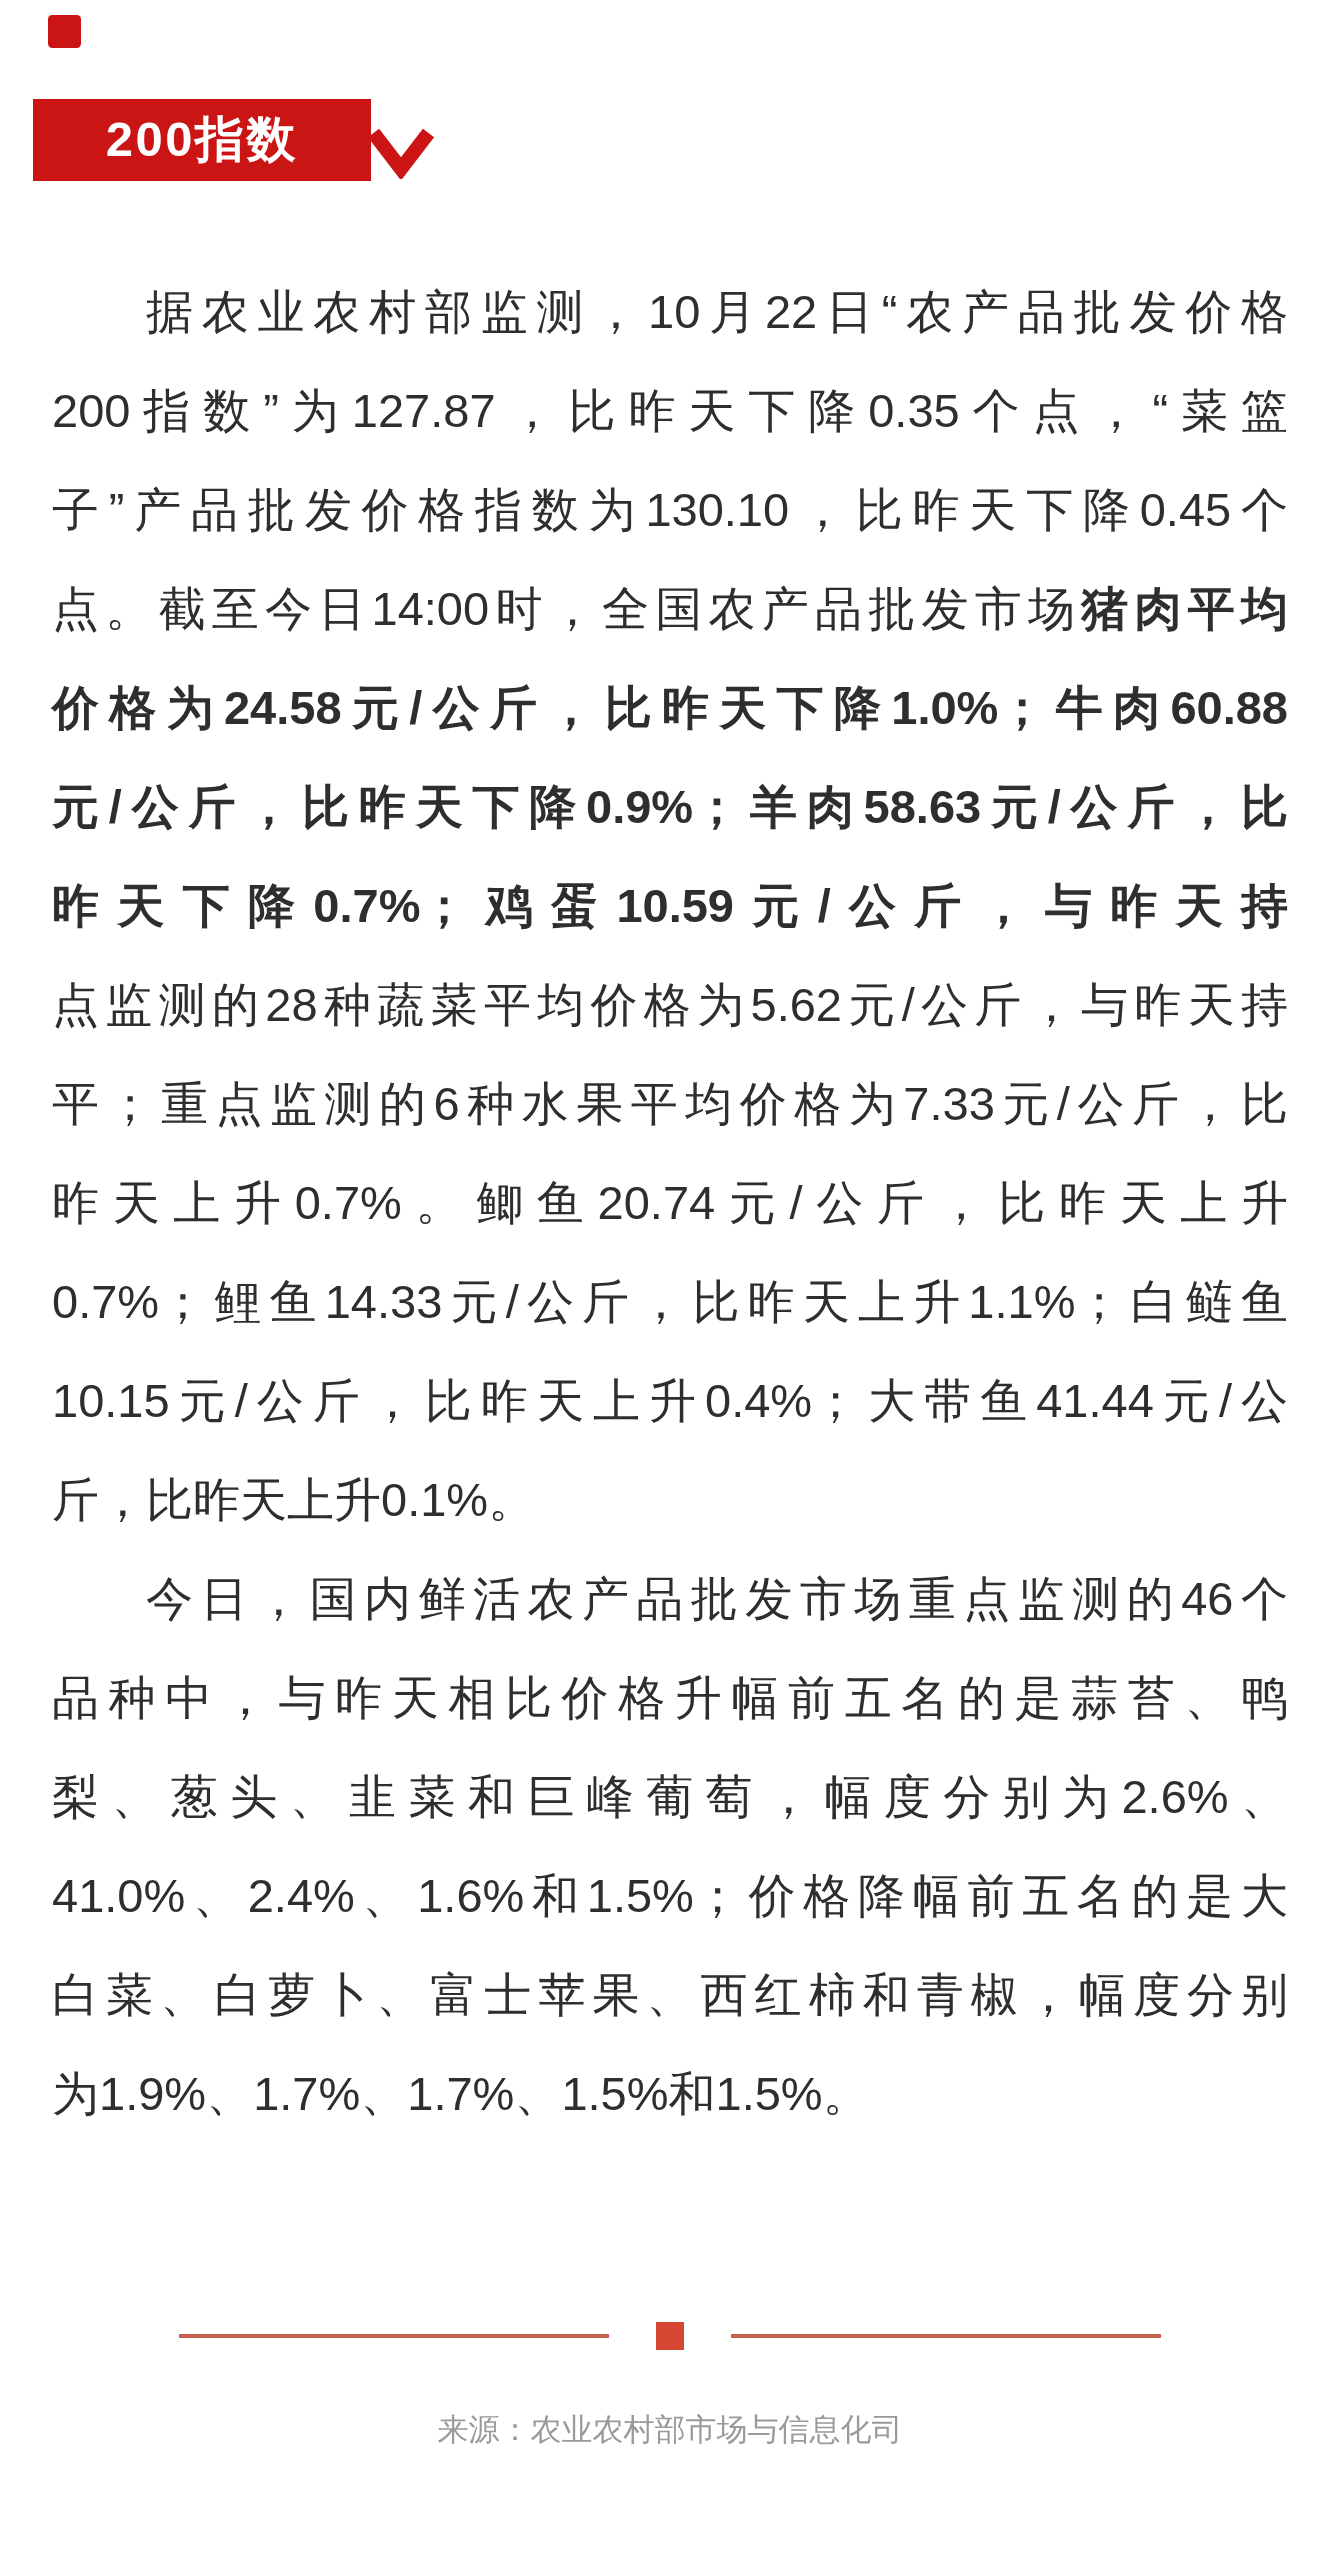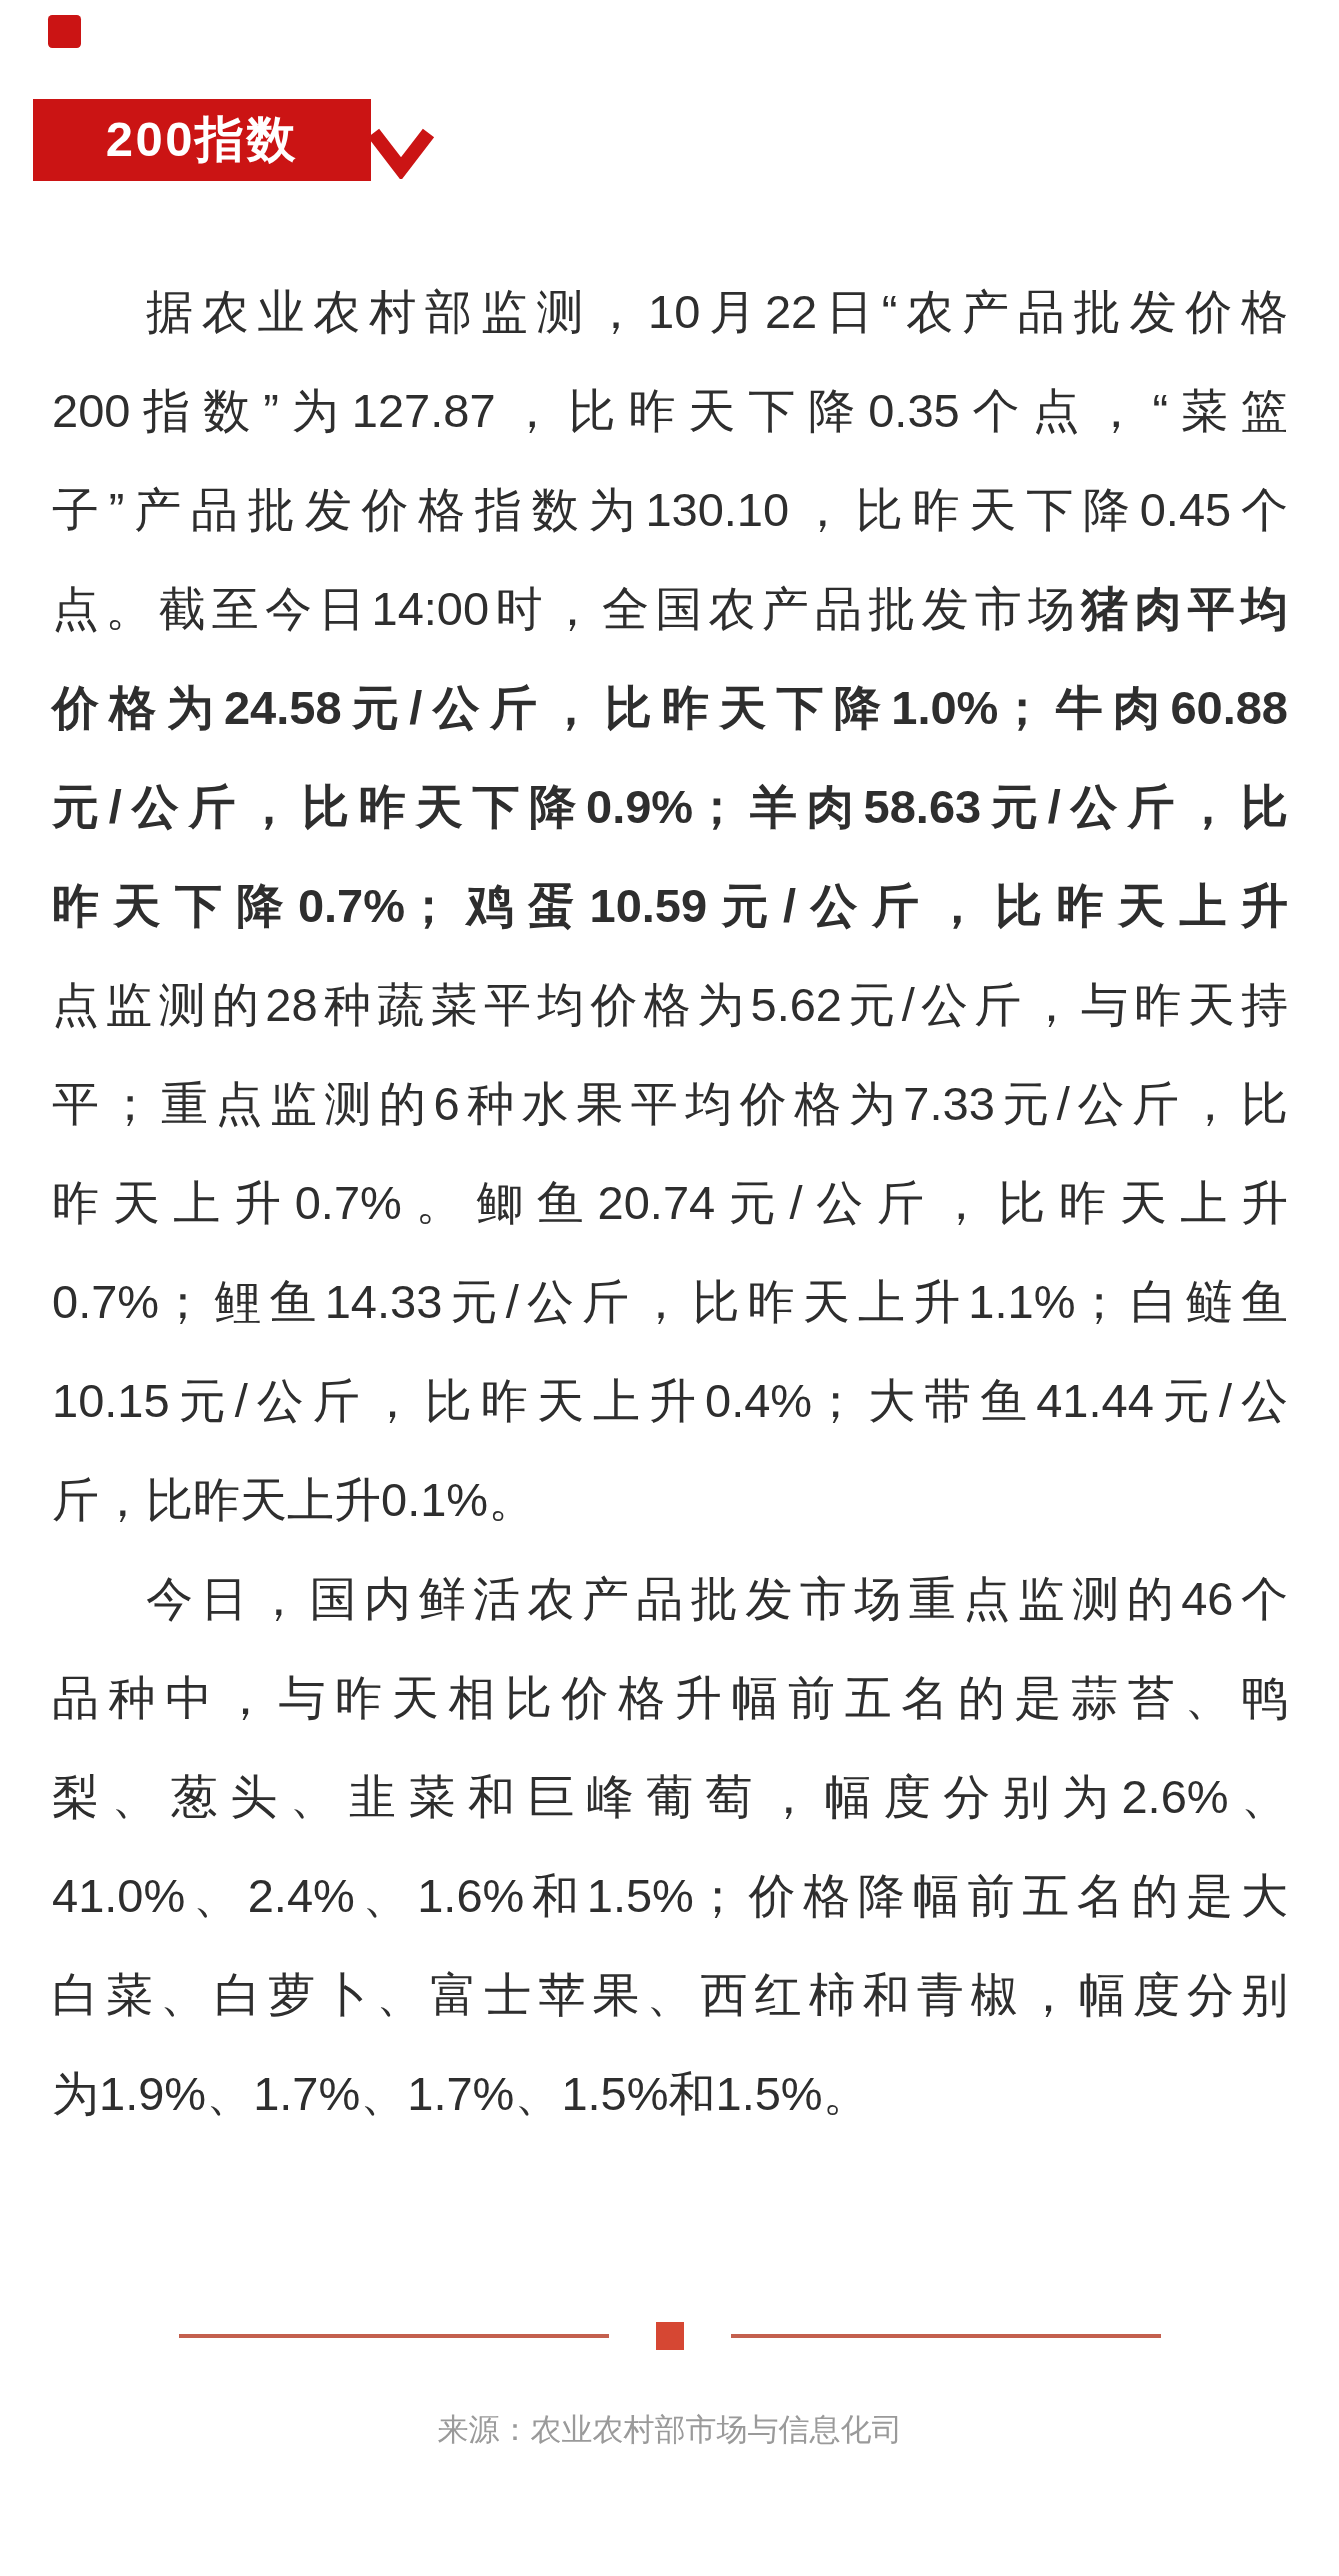--- a/index.html
+++ b/index.html
@@ -104,21 +104,21 @@
     <polyline points="9,7 42,50 75,7" fill="none" stroke-width="17" stroke-linecap="butt" stroke-linejoin="miter"></polyline>
   </svg>
 
   <div class="article">
       <div class="line indent"><span class="seg">据农业农村部监测，10月22日“农产品批发价格</span></div>
       <div class="line"><span class="seg">200指数”为127.87，比昨天下降0.35个点，“菜篮</span></div>
       <div class="line"><span class="seg">子”产品批发价格指数为130.10，比昨天下降0.45个</span></div>
       <div class="line"><span class="seg">点。截至今日14:00时，全国农产品批发市场</span><span class="seg bold">猪肉平均</span></div>
       <div class="line"><span class="seg bold">价格为24.58元/公斤，比昨天下降1.0%；牛肉60.88</span></div>
       <div class="line"><span class="seg bold">元/公斤，比昨天下降0.9%；羊肉58.63元/公斤，比</span></div>
-      <div class="line"><span class="seg bold">昨天下降0.7%；鸡蛋10.59元/公斤，比昨天上升</span></div>
+      <div class="line"><span class="seg bold">昨天下降0.7%；鸡蛋10.59元/公斤，与昨天持</span></div>
       <div class="line"><span class="seg">点监测的28种蔬菜平均价格为5.62元/公斤，与昨天持</span></div>
       <div class="line"><span class="seg">平；重点监测的6种水果平均价格为7.33元/公斤，比</span></div>
       <div class="line"><span class="seg">昨天上升0.7%。鲫鱼20.74元/公斤，比昨天上升</span></div>
       <div class="line"><span class="seg">0.7%；鲤鱼14.33元/公斤，比昨天上升1.1%；白鲢鱼</span></div>
       <div class="line"><span class="seg">10.15元/公斤，比昨天上升0.4%；大带鱼41.44元/公</span></div>
       <div class="line last"><span class="seg">斤，比昨天上升0.1%。</span></div>
       <div class="line indent"><span class="seg">今日，国内鲜活农产品批发市场重点监测的46个</span></div>
       <div class="line"><span class="seg">品种中，与昨天相比价格升幅前五名的是蒜苔、鸭</span></div>
       <div class="line"><span class="seg">梨、葱头、韭菜和巨峰葡萄，幅度分别为2.6%、</span></div>
       <div class="line"><span class="seg">41.0%、2.4%、1.6%和1.5%；价格降幅前五名的是大</span></div>

